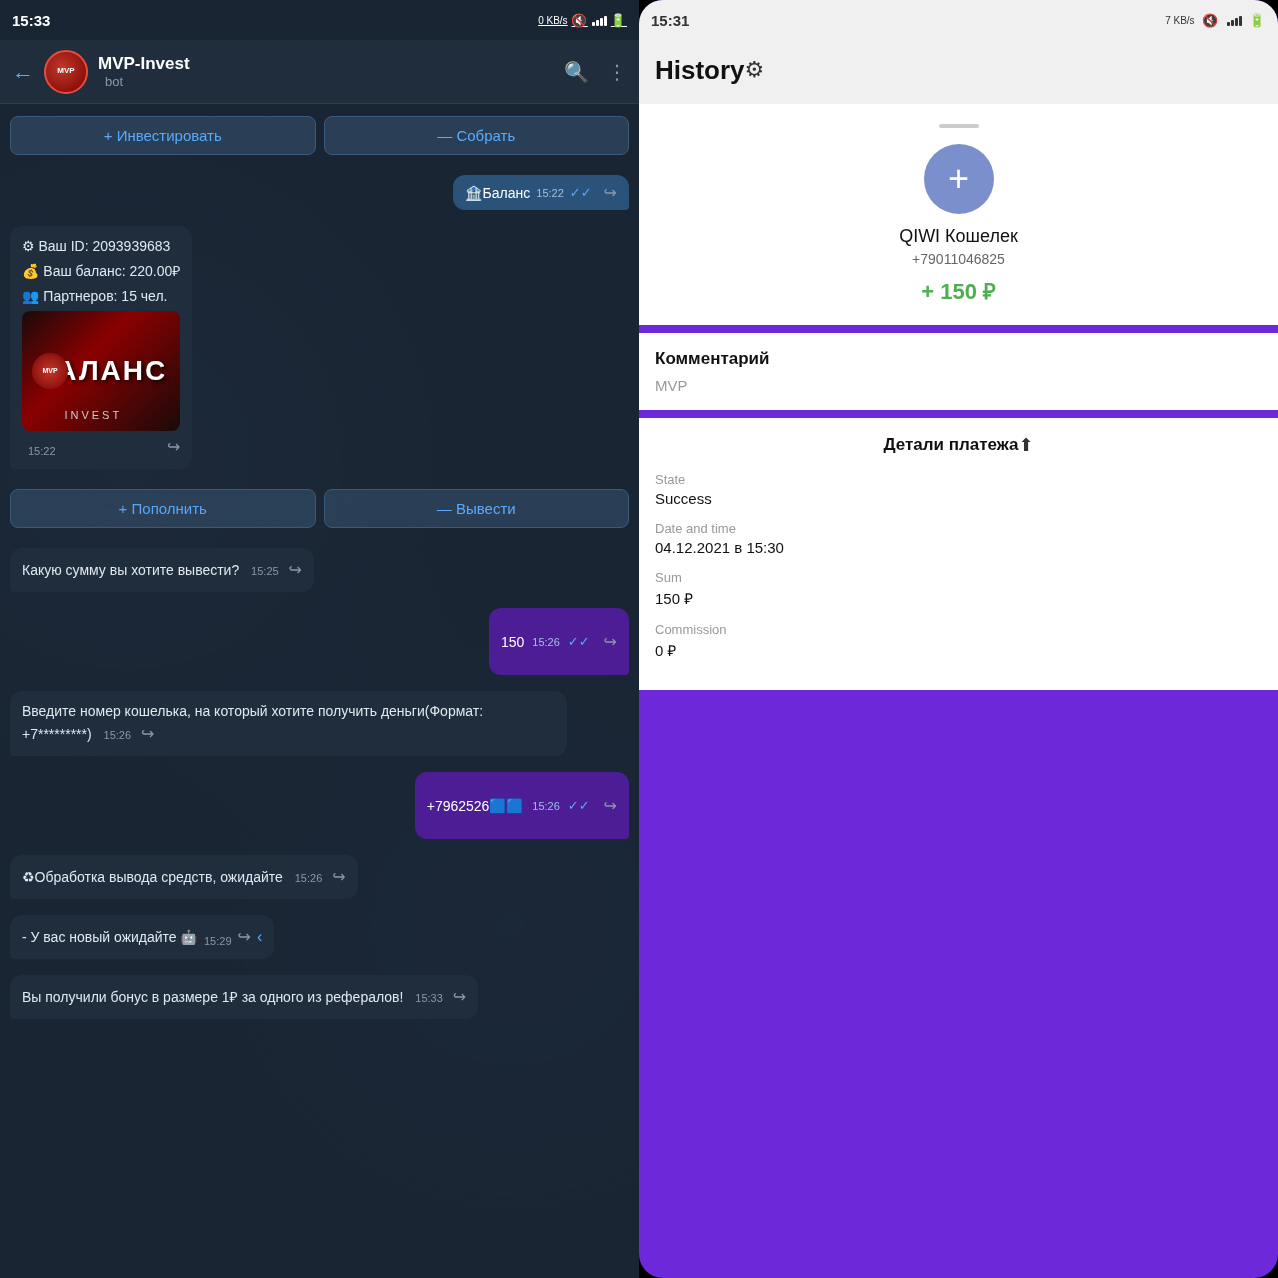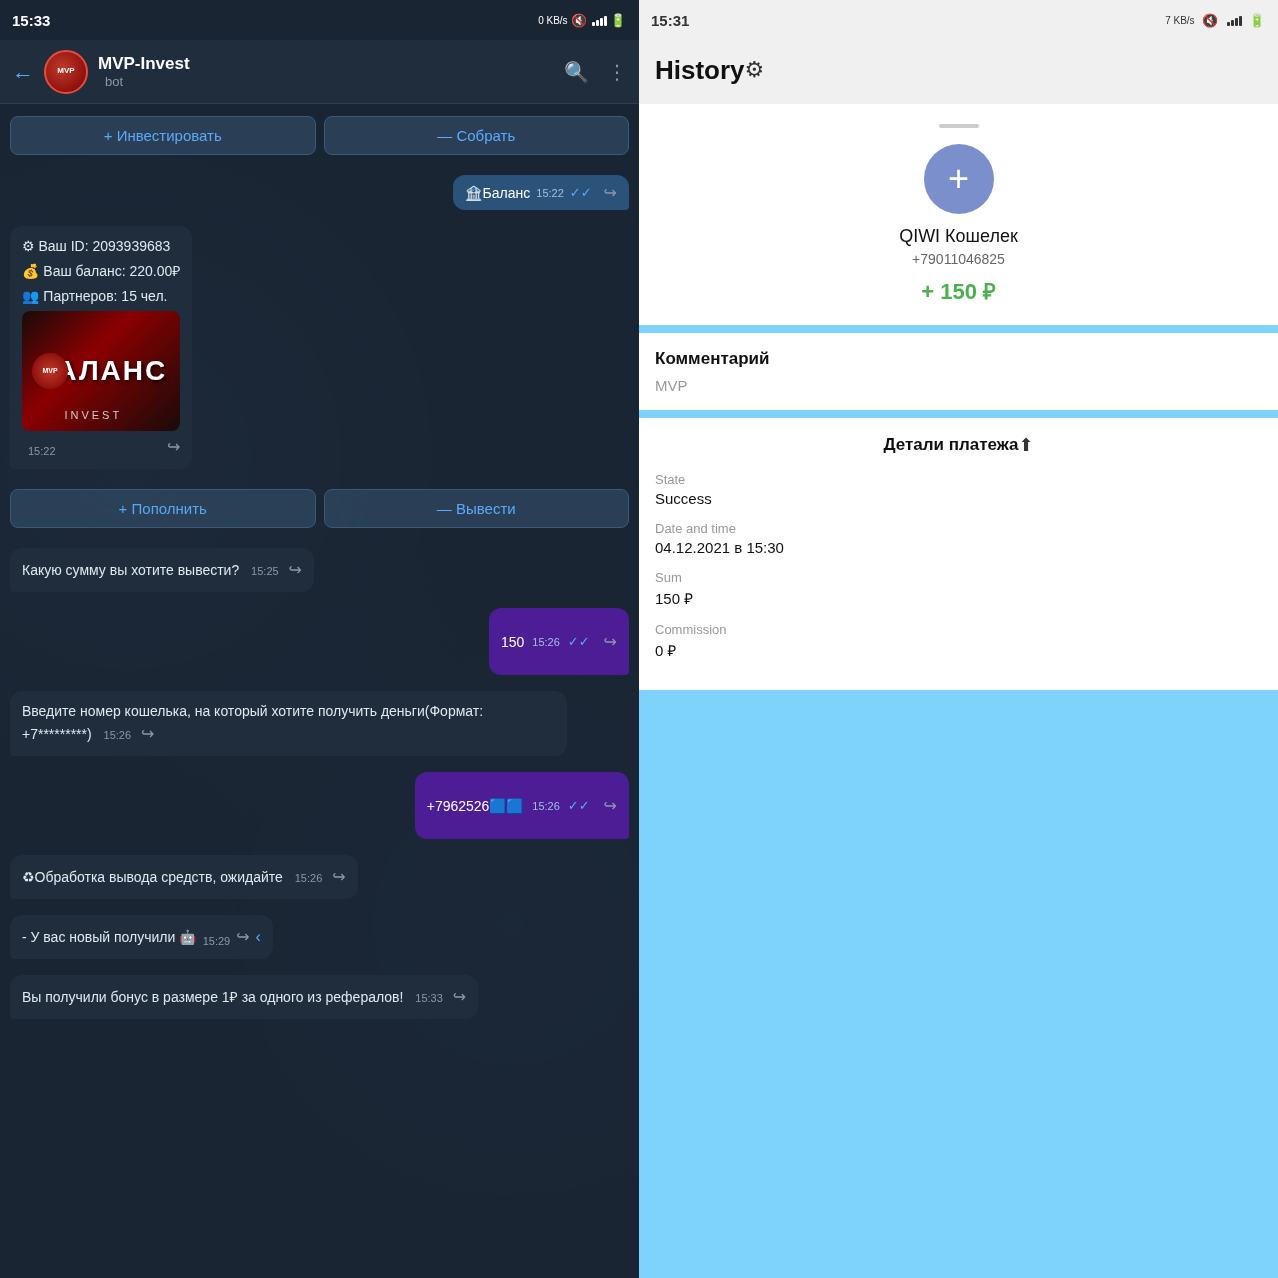--- a/index.html
+++ b/index.html
@@ -36,20 +36,21 @@
       color: #fff;
       font-size: 15px;
       font-weight: bold;
     }
     .status-icons {
       display: flex;
       align-items: center;
       gap: 4px;
       color: #fff;
       font-size: 11px;
+      text-decoration: underline;
     }
 
     
     .chat-header {
       background: #1f2d3d;
       display: flex;
       align-items: center;
       padding: 8px 12px;
       height: 64px;
       border-bottom: 1px solid #2a3f55;
@@ -253,24 +254,25 @@
     .collapse-icon {
       color: #5aabff;
       font-size: 16px;
       margin-left: 6px;
     }
 
     
     .right-panel {
       width: 639px;
       height: 1278px;
-      background: #7dd3fc;
+      background: #6d28d9;
       display: flex;
       flex-direction: column;
       overflow: hidden;
+      border-radius: 24px;
     }
 
     
     .status-bar-right {
       background: #f0f0f0;
       display: flex;
       align-items: center;
       justify-content: space-between;
       padding: 6px 12px;
       height: 40px;
@@ -534,21 +536,21 @@
       <span class="forward-icon">↪</span>
     </div>
 
     <div class="msg-incoming">
       <span>♻Обработка вывода средств, ожидайте</span>
       <span class="msg-time" style="margin-left:8px;">15:26</span>
       <span class="forward-icon">↪</span>
     </div>
 
     <div class="msg-incoming" style="display:flex;align-items:center;justify-content:space-between;">
-      <span>- У вас новый получили 🤖</span>
+      <span>- У вас новый ожидайте 🤖</span>
       <span class="msg-time">15:29</span>
       <span class="forward-icon">↪</span>
       <span class="collapse-icon">‹</span>
     </div>
 
     <div class="msg-incoming">
       <span>Вы получили бонус в размере 1₽ за одного из рефералов!</span>
       <span class="msg-time" style="margin-left:8px;">15:33</span>
       <span class="forward-icon">↪</span>
     </div>

